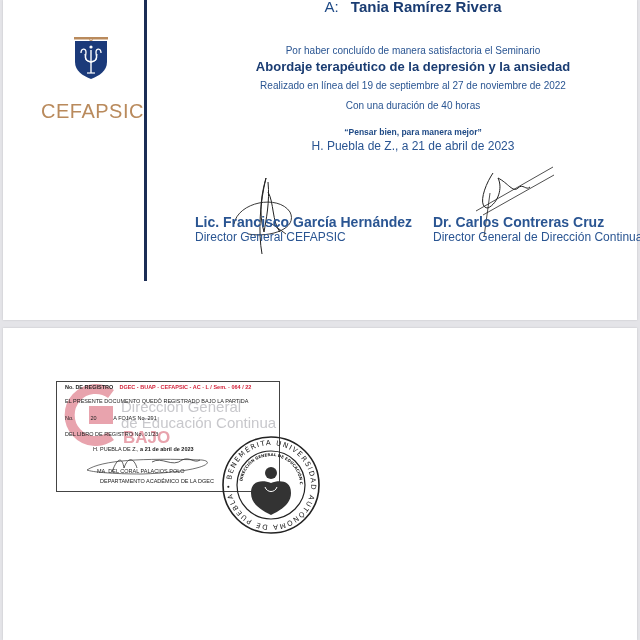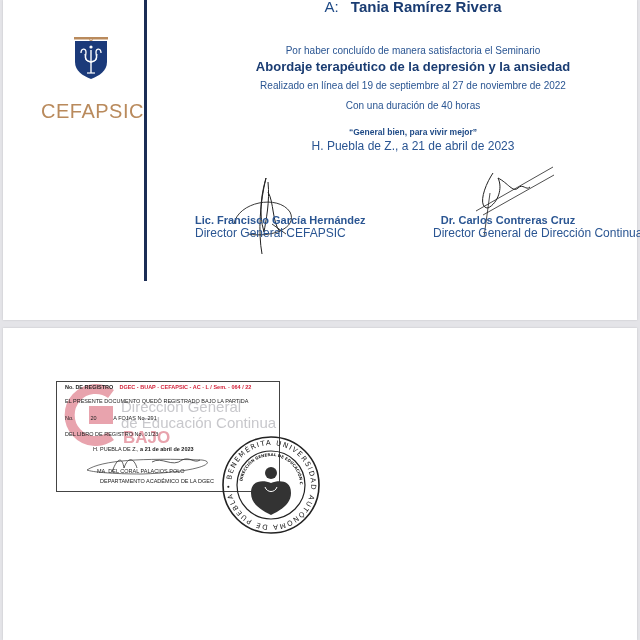--- a/index.html
+++ b/index.html
@@ -28,21 +28,21 @@
   .recipient .name { font-weight: bold; color: #1a3c72; }
   .line { font-size: 10px; color: #2a5592; }
   .intro { top: 45px; }
   .title { top: 59px; font-size: 13px; font-weight: bold; color: #1a3c72; }
   .dates { top: 80px; }
   .duration { top: 100px; }
   .motto { top: 127px; font-size: 8.5px; font-weight: bold; color: #1f4a86; }
   .place { top: 139px; font-size: 12px; }
 
   .sig { position: absolute; text-align: center; color: #1f4a86; }
-  .sig-name { font-size: 11px; font-weight: bold; color: #2a5592; white-space: nowrap; }
+  .sig-name { font-size: 14px; font-weight: bold; color: #2a5592; white-space: nowrap; }
   .sig-role { font-size: 12px; color: #2a5592; white-space: nowrap; }
   .sig-left { left: 192px; top: 214px; width: 140px; }
   .sig-right { left: 430px; top: 214px; width: 150px; }
   .scribble { position: absolute; pointer-events: none; }
 
   
   .reg-box {
     position: absolute; left: 53px; top: 53px; width: 224px; height: 111px;
     border: 1px solid #444; background: transparent; overflow: visible;
   }
@@ -86,21 +86,21 @@
 
   <div class="cert-body recipient">
     <span class="prefix">A:</span>
     <span class="name">Tania Ramírez Rivera</span>
   </div>
 
   <div class="cert-body title">Abordaje terapéutico de la depresión y la ansiedad</div>
   <div class="cert-body line intro">Por haber concluído de manera satisfactoria el Seminario</div>
   <div class="cert-body line dates">Realizado en línea del 19 de septiembre al 27 de noviembre de 2022</div>
   <div class="cert-body line duration">Con una duración de 40 horas</div>
-  <div class="cert-body motto">“General bien, para vivir mejor”</div>
+  <div class="cert-body motto">“Pensar bien, para manera mejor”</div>
   <div class="cert-body line place">H. Puebla de Z., a 21 de abril de 2023</div>
 
   <svg class="scribble" style="left:225px;top:172px" width="70" height="85" viewBox="0 0 70 85">
     <path d="M38 6 C34 20 30 40 36 60 C38 48 42 30 40 10 M40 20 C46 30 44 50 52 60 M34 82 C30 60 32 30 38 6" fill="none" stroke="#222" stroke-width="1"></path>
     <path d="M6 52 C10 30 50 22 62 40 C70 56 44 66 20 62" fill="none" stroke="#222" stroke-width="0.9"></path>
     <path d="M44 52 L58 62" fill="none" stroke="#222" stroke-width="0.9"></path>
   </svg>
   <div class="sig sig-left">
     <div class="sig-name">Lic. Francisco García Hernández</div>
     <div class="sig-role">Director General CEFAPSIC</div>

